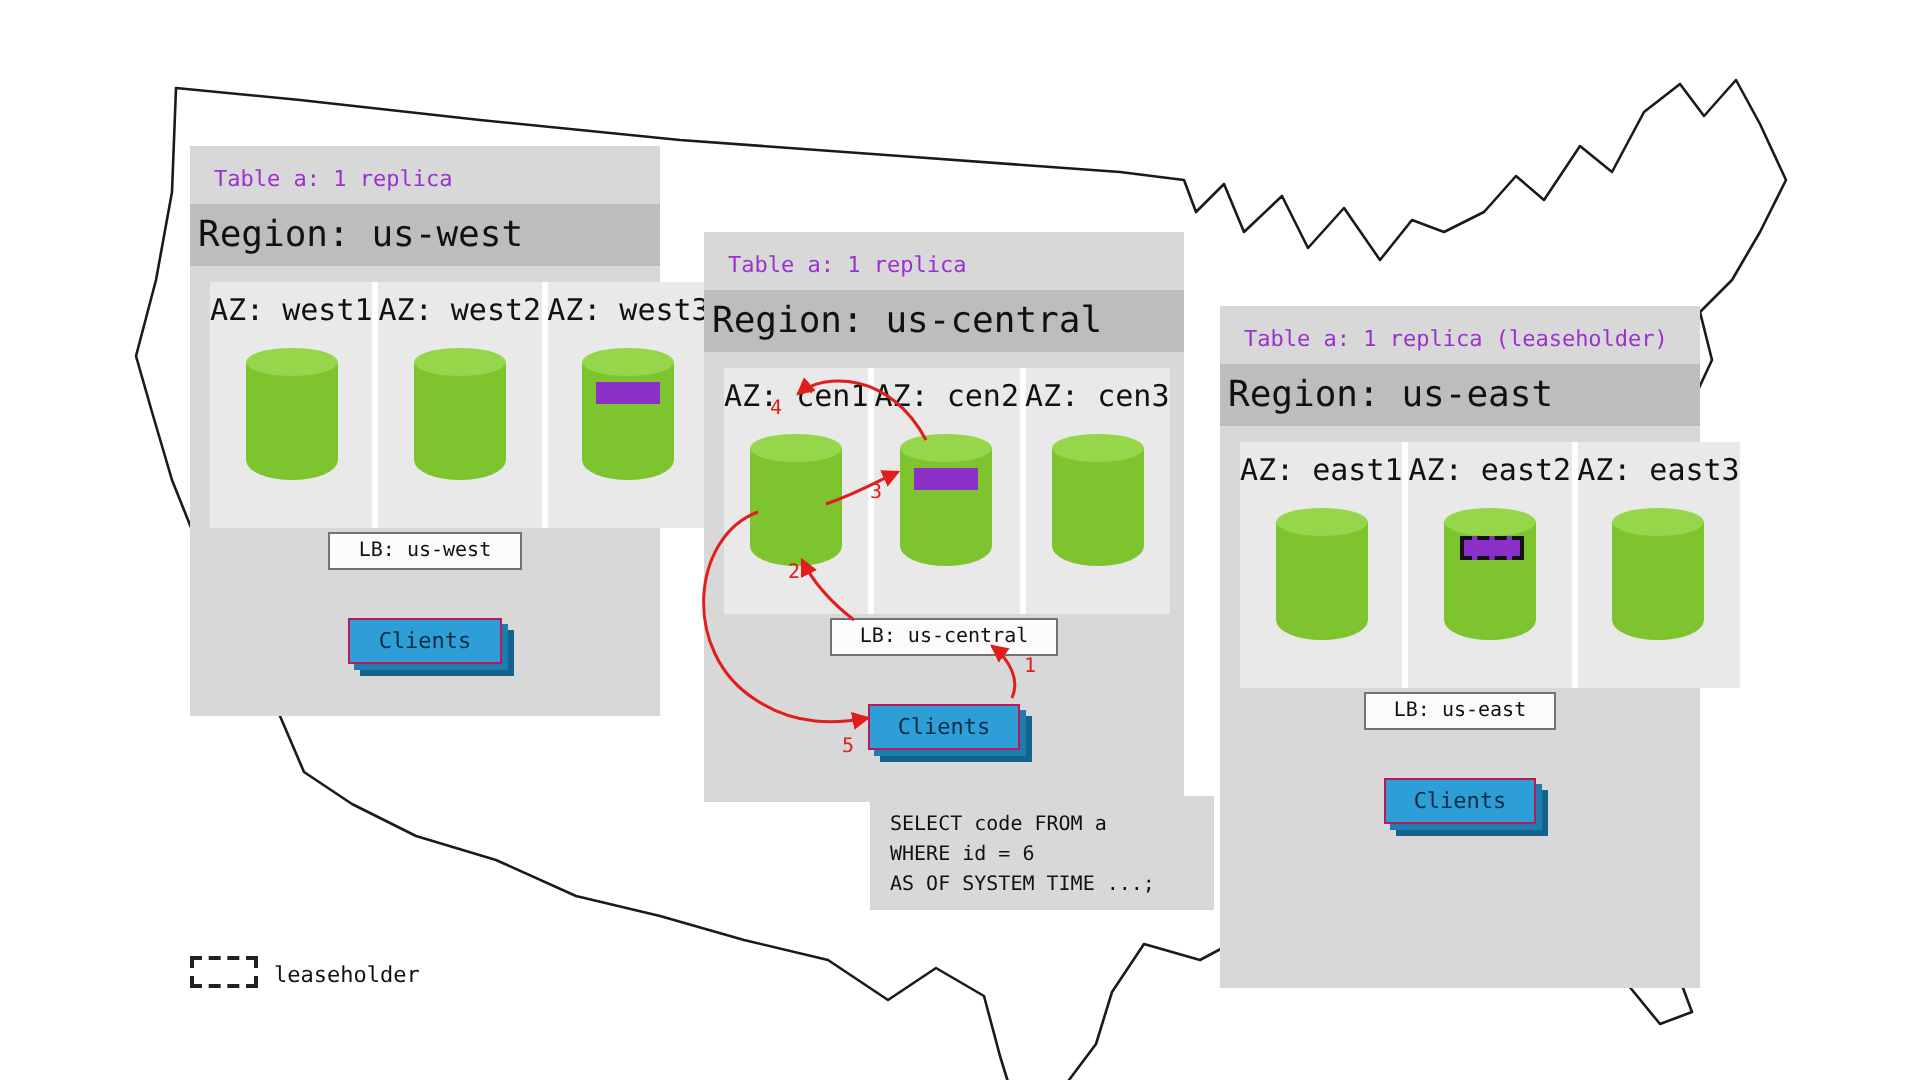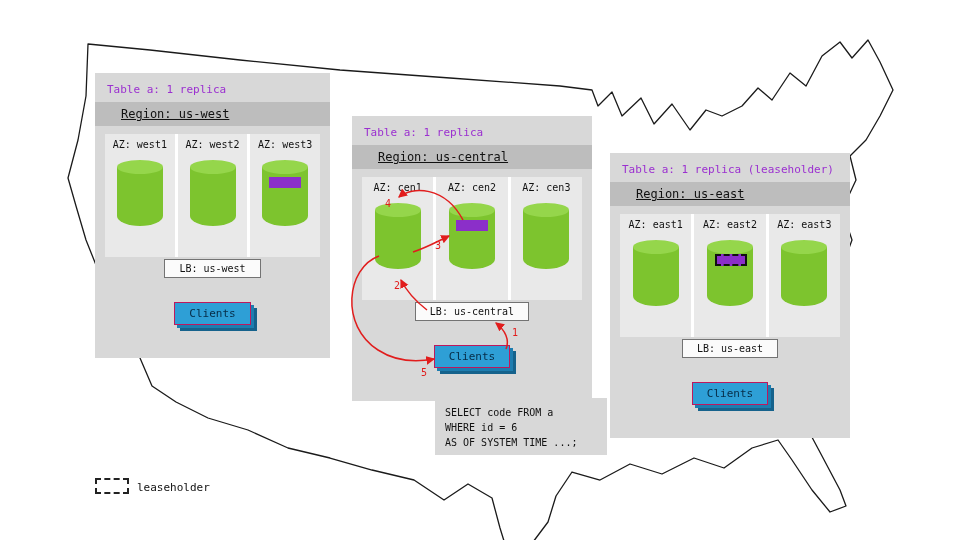--- a/index.html
+++ b/index.html
@@ -6,24 +6,24 @@
   #stage {
     position:relative; width:960px; height:540px; overflow:hidden;
     background:#fff; font-family:"DejaVu Sans Mono","Liberation Mono",monospace;
     color:#111;
     margin-top:28px;
   }
   svg.layer { position:absolute; left:0; top:0; pointer-events:none; }
 
   .panel { position:absolute; background:#d8d8d8; }
   .table-label { color:#9b30d0; font-size:11px; padding:10px 12px 6px 12px; white-space:nowrap; }
-  .region-band { background:#bdbdbd; font-size:12px; padding:5px 26px;text-decoration:underline; }
+  .region-band { background:#bdbdbd; font-size:18px; padding:5px 4px; }
   .az-row { display:flex; gap:3px; margin:8px 10px 0 10px; background:#fff; }
   .az-col { flex:1; background:#e9e9e9; text-align:center; padding:5px 0 14px 0; min-height:104px; }
-  .az-label { font-size:10px; margin-bottom:10px; white-space:nowrap; }
+  .az-label { font-size:15px; margin-bottom:10px; white-space:nowrap; }
   .cyl { position:relative; width:46px; height:66px; margin:0 auto; }
   .cyl-body { position:absolute; left:0; top:7px; width:46px; height:59px;
               background:#7dc42e; border-radius:0 0 50% 50% / 0 0 10px 10px; }
   .cyl-top  { position:absolute; left:0; top:0; width:46px; height:14px;
               border-radius:50%; background:#95d64b; }
   .replica-bar { position:absolute; left:7px; top:17px; width:32px; height:11px;
                  background:#8b2fc9; }
   .replica-bar.lease { left:8px; top:14px; width:28px; height:8px;
                        border:2px dashed #111; }
   .lb-box { background:#fbfbfb; border:1px solid #737373; width:max-content;
@@ -117,21 +117,21 @@
     <div class="lb-box">LB: us-central</div>
     <div class="clients">Clients</div>
   </div>
 
   <div class="sql-box">
     <div>SELECT code FROM a</div>
     <div>WHERE id = 6</div>
     <div>AS OF SYSTEM TIME ...;</div>
   </div>
 
-  <div class="panel" style="left:610px; top:125px; width:240px; height:285px;">
+  <div class="panel" style="left:610px; top:125px; width:240px; height:341px;">
     <div class="table-label">Table a: 1 replica (leaseholder)</div>
     <div class="region-band">Region: us-east</div>
     <div class="az-row">
       <div class="az-col">
         <div class="az-label">AZ: east1</div>
         <div class="cyl">
             <div class="cyl-body"></div>
             <div class="cyl-top"></div>
           </div>
       </div>

